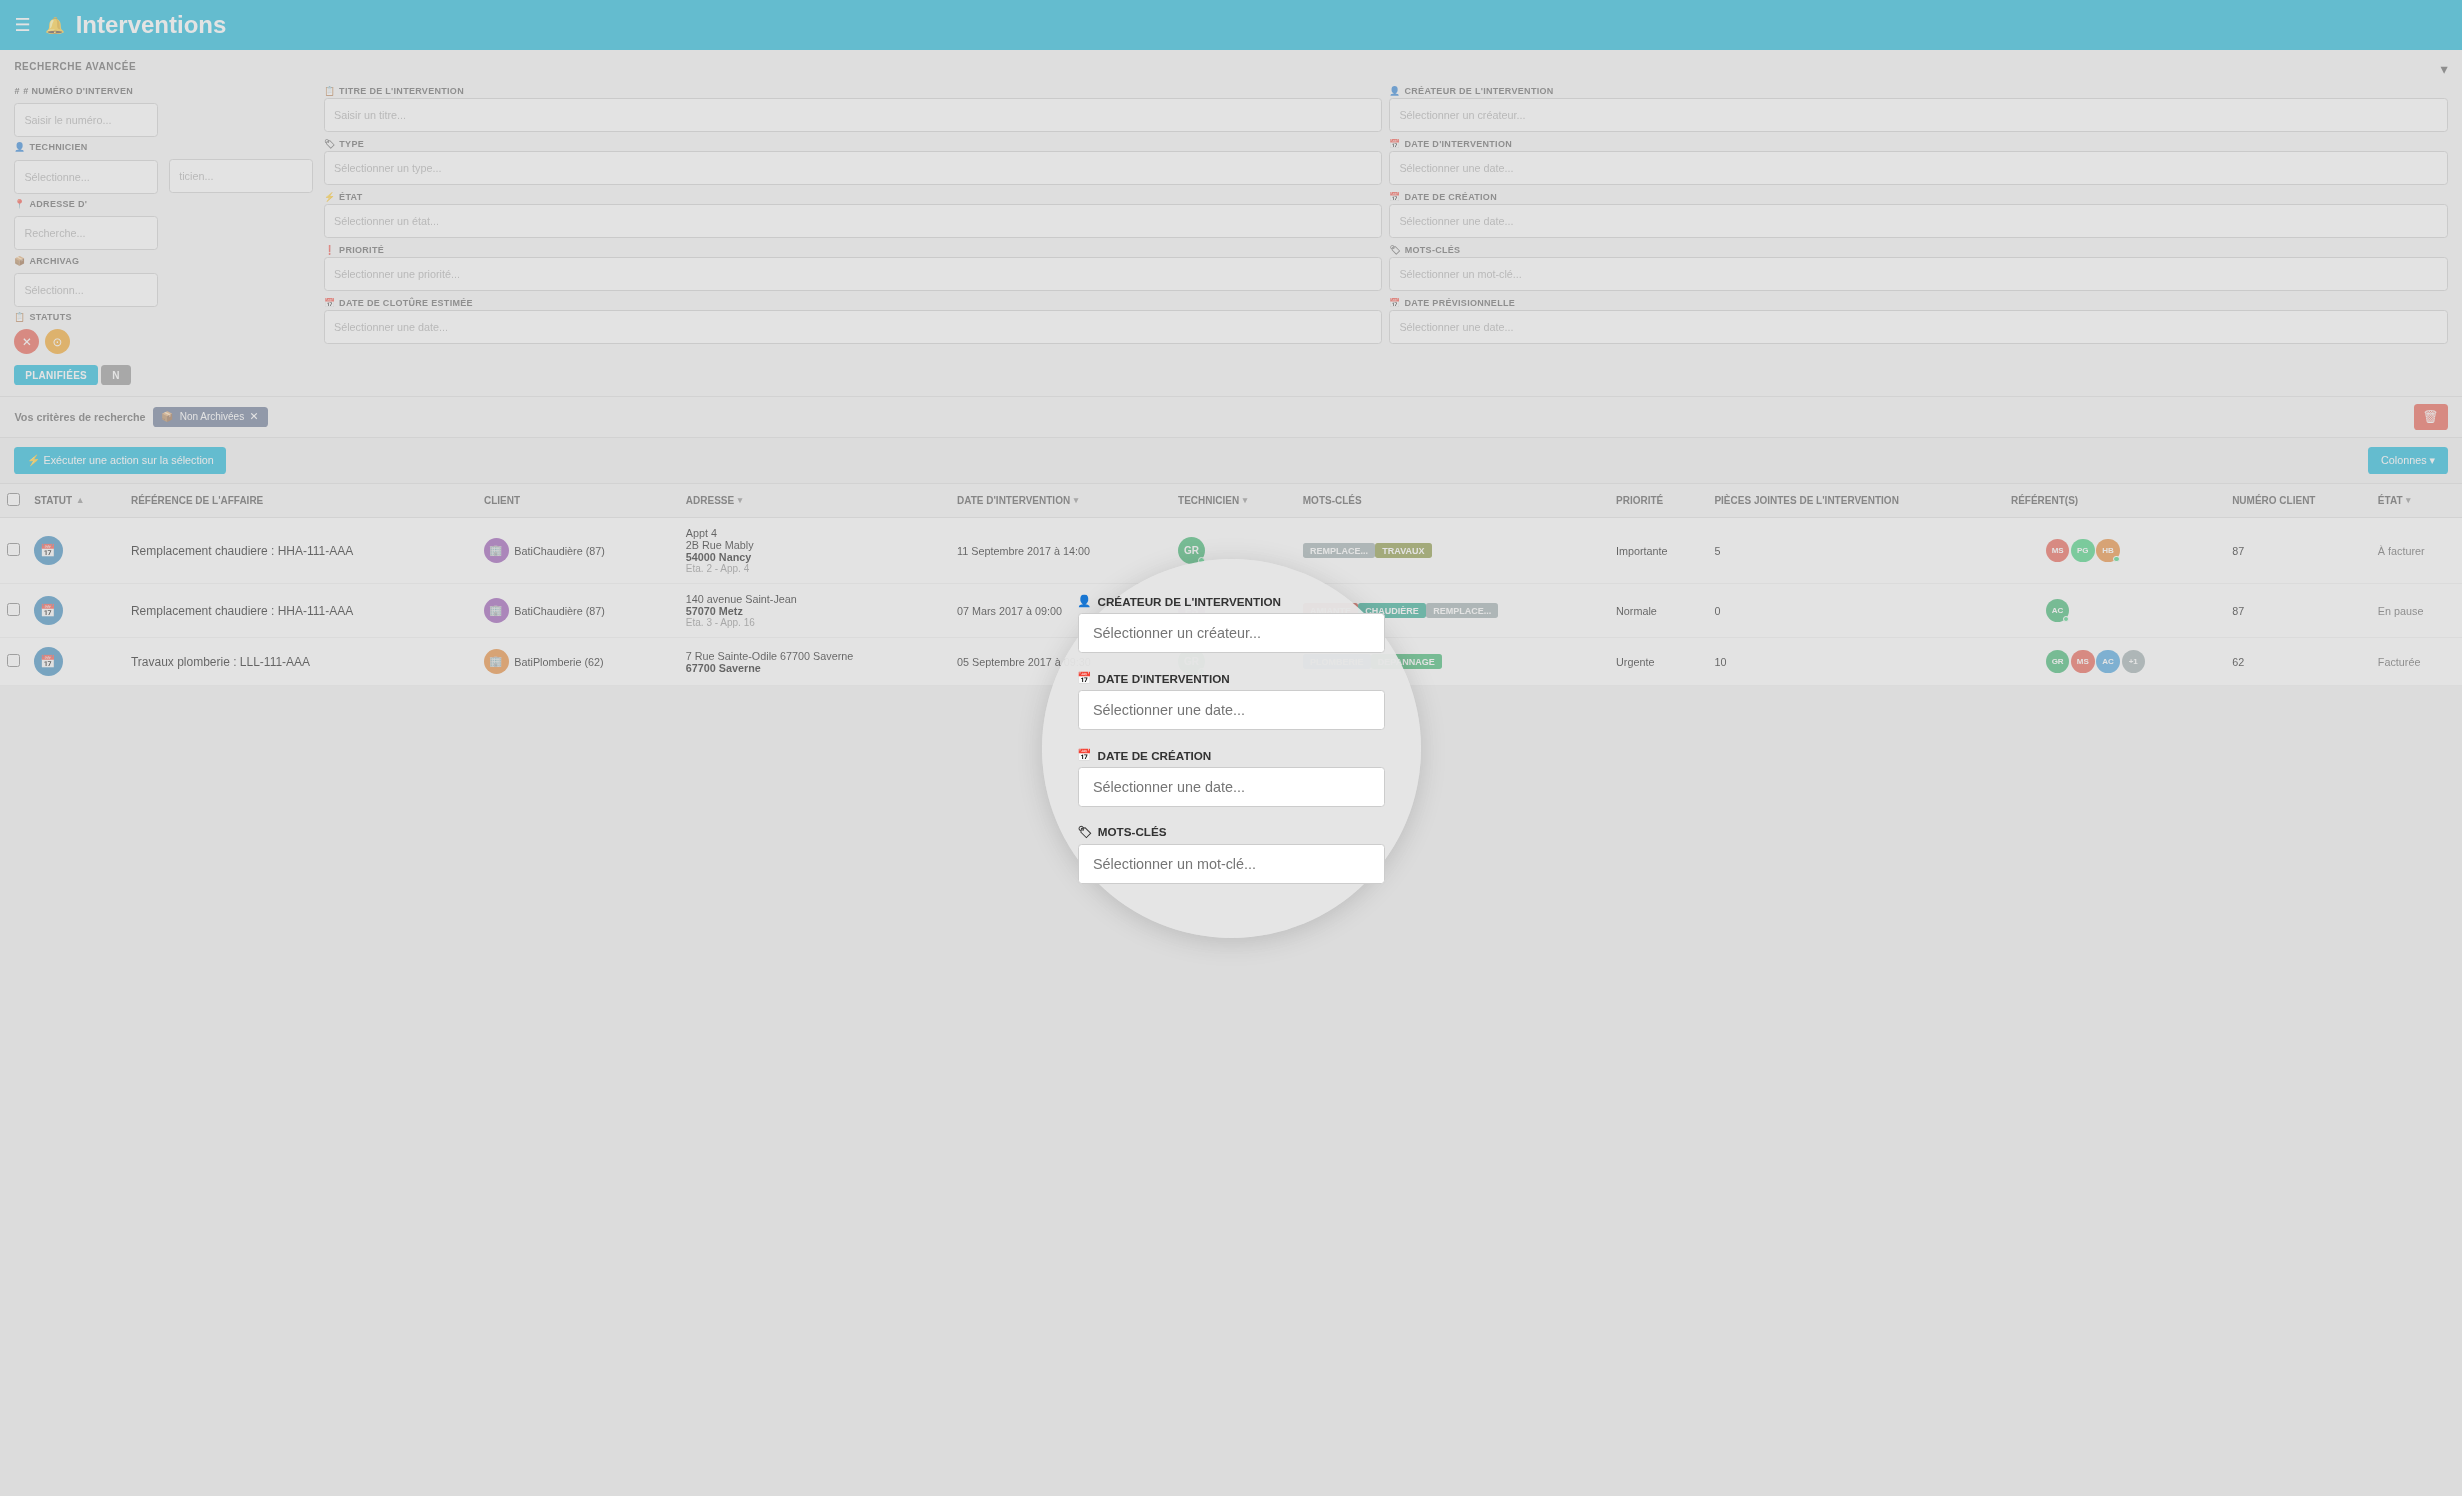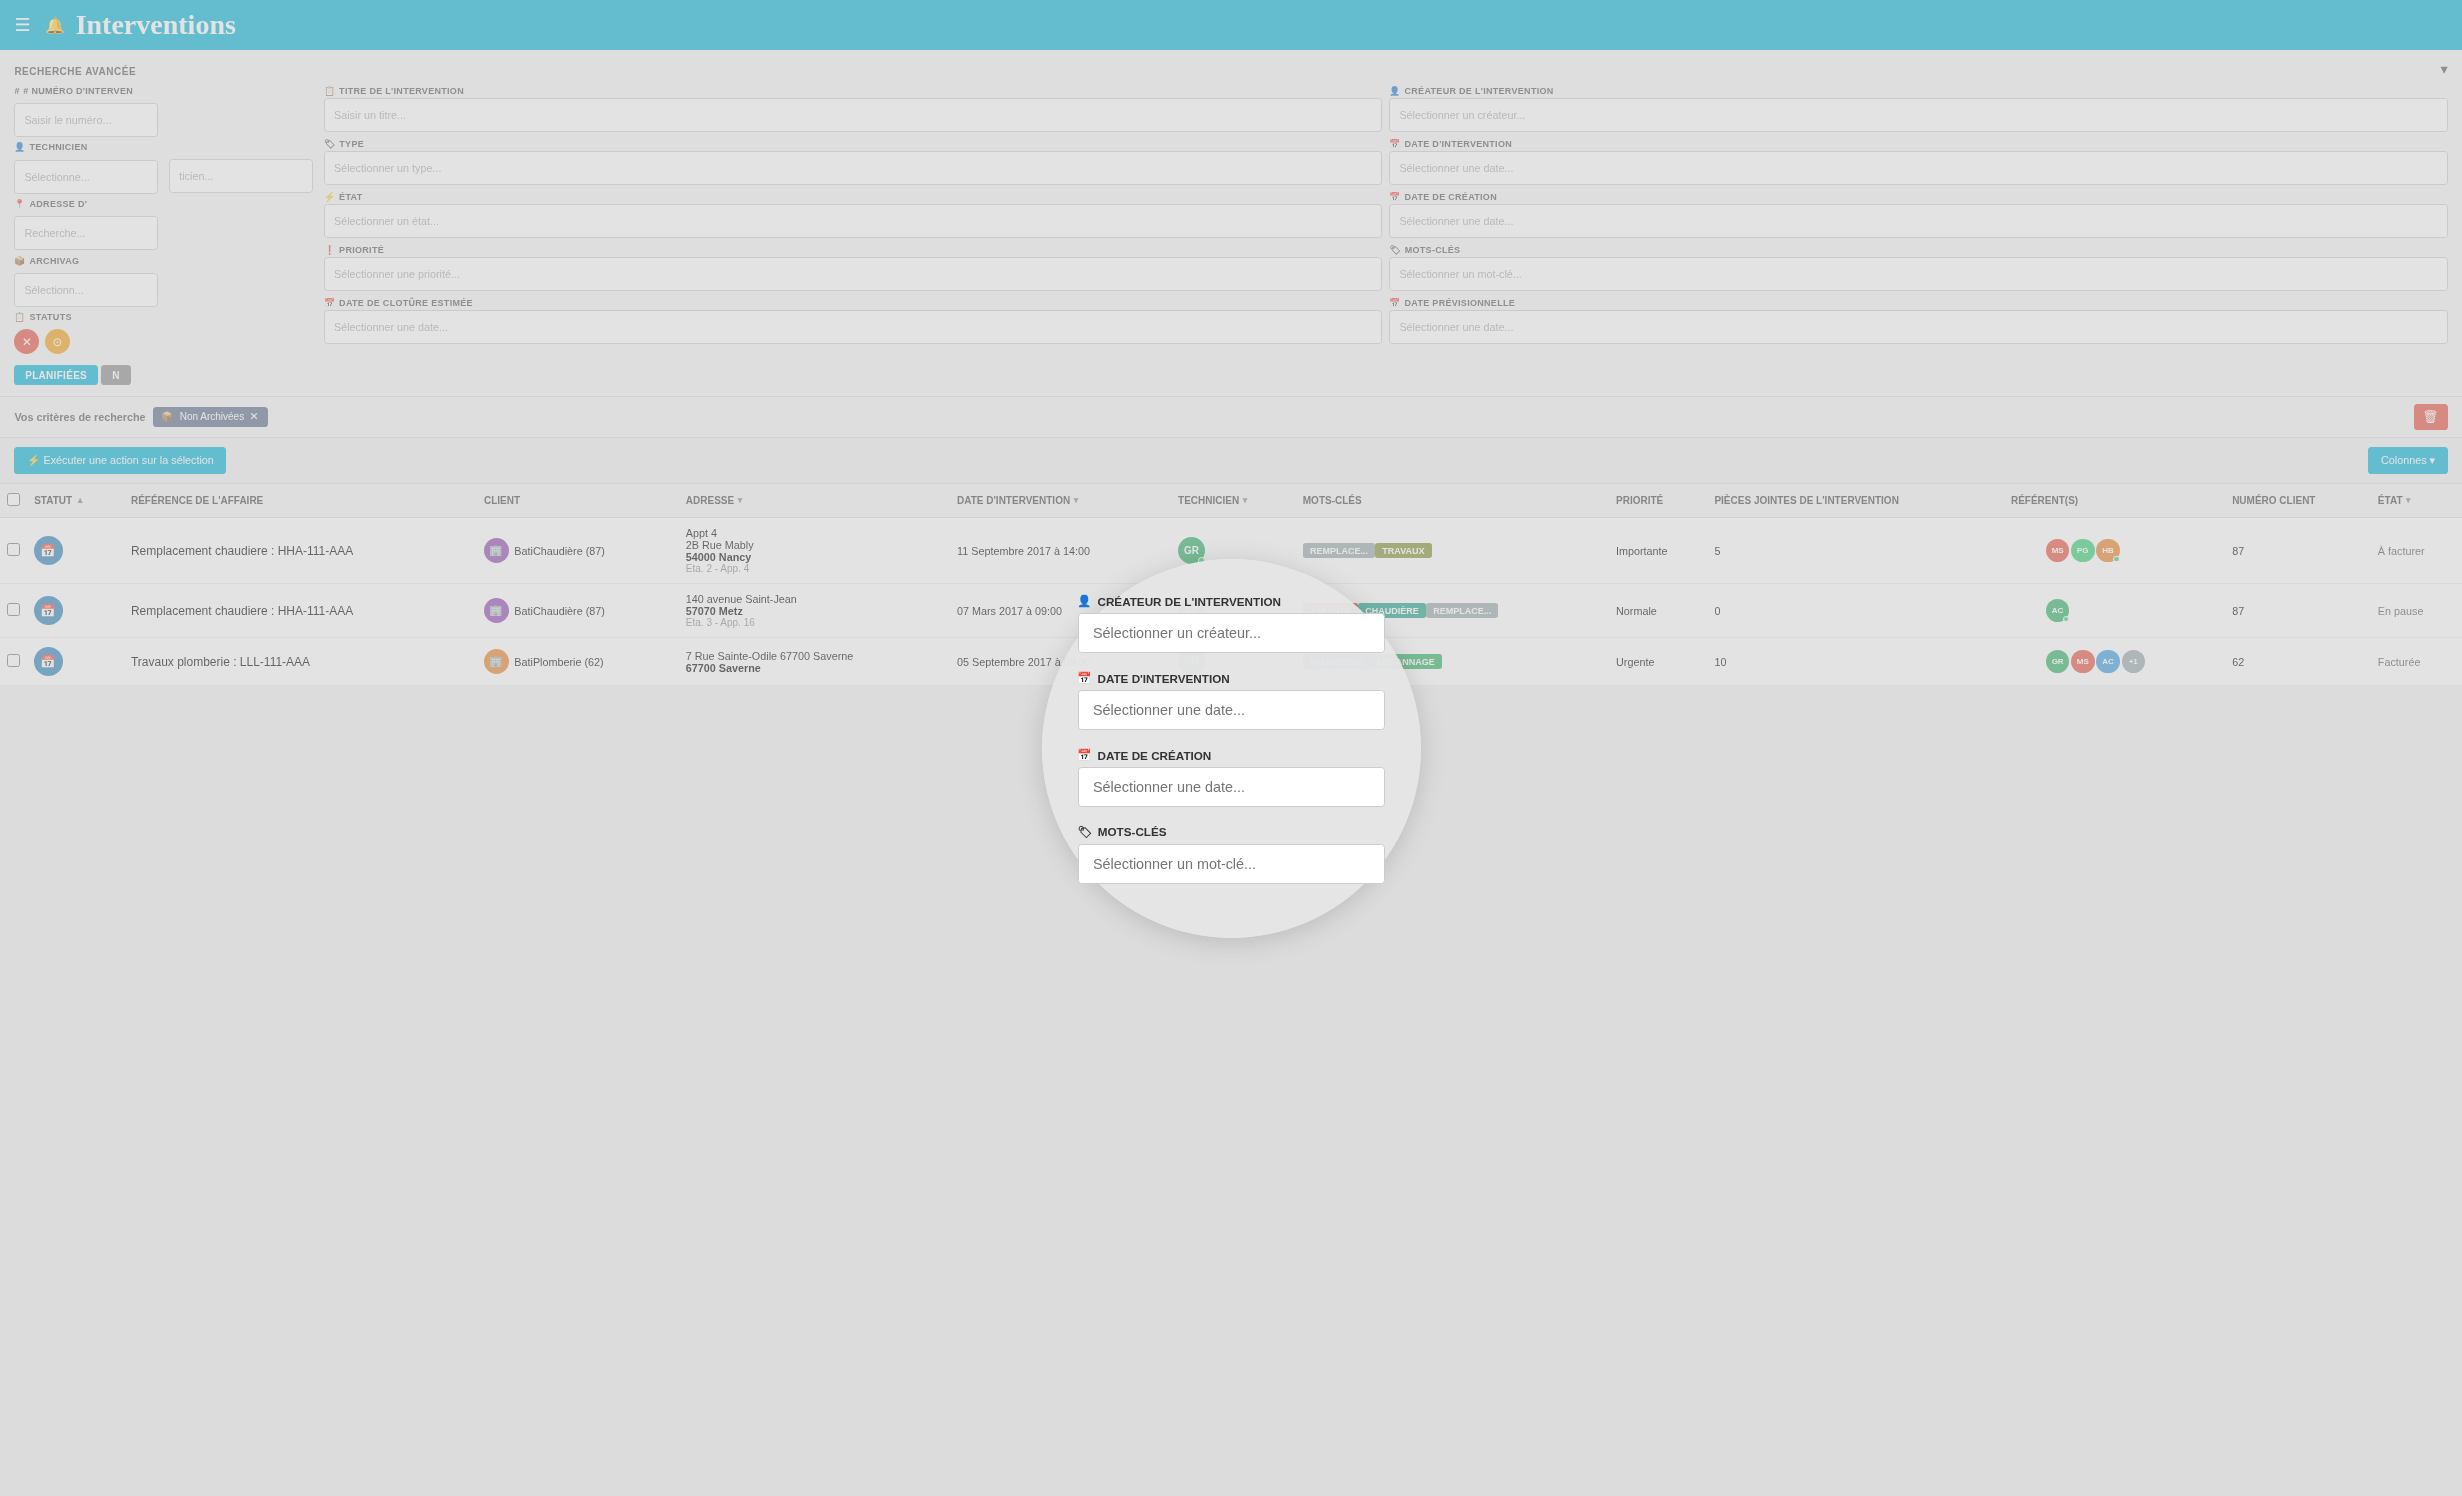--- a/index.html
+++ b/index.html
@@ -11,33 +11,33 @@
       color: white;
       display: flex;
       align-items: center;
       padding: 0 14.4px;
       height: 50px;
       position: relative;
       z-index: 10;
     }
     .header-menu-icon { font-size: 18px; margin-right: 14.4px; cursor: pointer; }
     .header-bell-icon { font-size: 16px; margin-right: 10.8px; cursor: pointer; }
-    .header-title { font-size: 28px; font-weight: bold; font-family: Liberation Serif, serif; }
+    .header-title { font-size: 24px; font-weight: bold; }
 
     
     .search-panel {
       background: #f5f5f5;
       border-bottom: 0.9px solid #ddd;
       padding: 10.8px 14.4px;
       position: relative;
     }
     .search-panel-header {
       display: flex;
       justify-content: space-between;
-      align-items: flex-end;
+      align-items: flex-start;
       margin-bottom: 9px;
     }
     .recherche-avancee-label {
       font-size: 10px;
       font-weight: bold;
       color: #555;
       letter-spacing: 0.5px;
     }
     .chevron-down { color: #555; font-size: 14.4px; cursor: pointer; }
 

